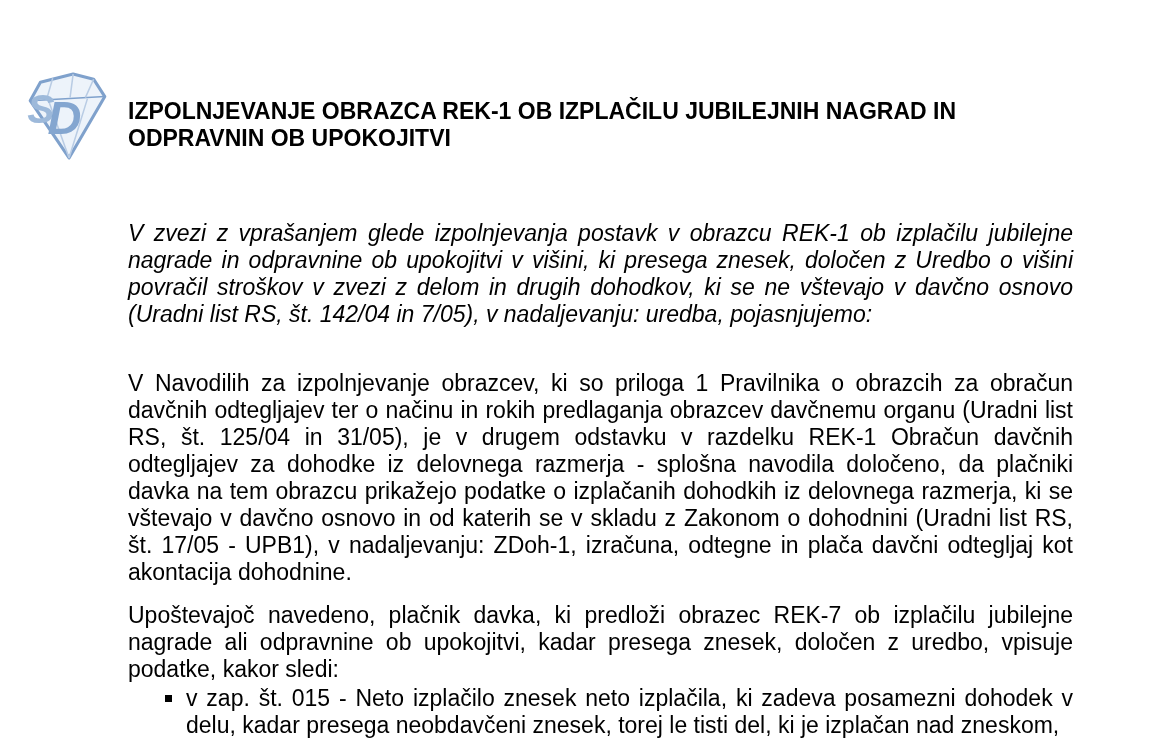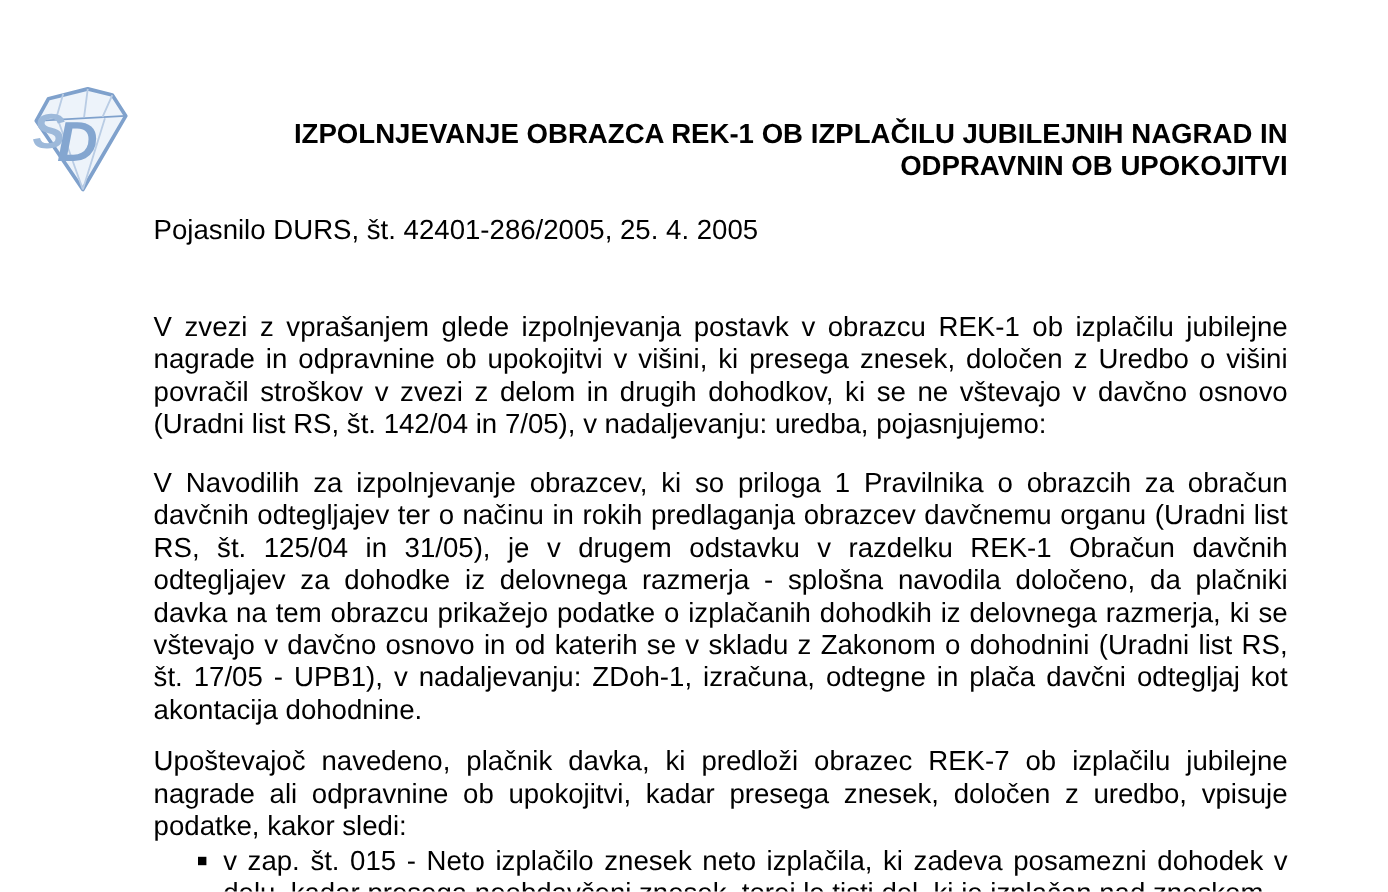--- a/index.html
+++ b/index.html
@@ -29,38 +29,39 @@
     position: absolute;
     left: 128px;
     top: 0;
     width: 945px;
   }
   .title {
     margin: 98px 0 0 0;
     font-size: 23px;
     font-weight: bold;
     line-height: 27px;
-    text-align: right;
+    text-align: left;
   }
   .subtitle {
     margin: 26px 0 0 0;
     font-size: 23px;
     line-height: 27px;
     text-align: left;
   }
   .para {
     margin: 0;
     font-size: 23px;
     line-height: 27px;
     text-align: justify;
   }
   .p-intro {
-    margin-top: 54px;
+    margin-top: 68px;
+    font-style: italic;
   }
-  .p-navodila { margin-top: 22px; }
+  .p-navodila { margin-top: 42px; }
   .p-upostevajoc { margin-top: 16px; }
   .bullets {
     margin: 2px 0 0 0;
     padding: 0;
     list-style: none;
   }
   .bullets li {
     position: relative;
     margin-left: 58px;
     font-size: 23px;
@@ -89,21 +90,20 @@
       <path d="M26,8 L20,29 M46,4 L43,27 M66,9 L58,27" fill="none" stroke-width="1.5" stroke="#b9cce4"></path>
       <path d="M22,30 L42,86 M60,28 L42,86" fill="none" stroke-width="1.5" stroke="#b9cce4"></path>
       <text x="1" y="52" font-family="Liberation Sans, sans-serif" font-weight="bold" font-style="italic" font-size="40" fill="#9db9da">S</text>
       <text x="21" y="63" font-family="Liberation Sans, sans-serif" font-weight="bold" font-style="italic" font-size="46" fill="#84a6d0">D</text>
     </svg>
   </div>
 
   <div class="content">
     <h1 class="title">IZPOLNJEVANJE OBRAZCA REK-1 OB IZPLAČILU JUBILEJNIH NAGRAD IN ODPRAVNIN OB UPOKOJITVI</h1>
 
-    <p class="subtitle">Pojasnilo DURS, št. 42401-286/2005, 25. 4. 2005</p>
 
     <p class="para p-intro">V zvezi z vprašanjem glede izpolnjevanja postavk v obrazcu REK-1 ob izplačilu jubilejne nagrade in odpravnine ob upokojitvi v višini, ki presega znesek, določen z Uredbo o višini povračil stroškov v zvezi z delom in drugih dohodkov, ki se ne vštevajo v davčno osnovo (Uradni list RS, št. 142/04 in 7/05), v nadaljevanju: uredba, pojasnjujemo:</p>
 
     <p class="para p-navodila">V Navodilih za izpolnjevanje obrazcev, ki so priloga 1 Pravilnika o obrazcih za obračun davčnih odtegljajev ter o načinu in rokih predlaganja obrazcev davčnemu organu (Uradni list RS, št. 125/04 in 31/05), je v drugem odstavku v razdelku REK-1 Obračun davčnih odtegljajev za dohodke iz delovnega razmerja - splošna navodila določeno, da plačniki davka na tem obrazcu prikažejo podatke o izplačanih dohodkih iz delovnega razmerja, ki se vštevajo v davčno osnovo in od katerih se v skladu z Zakonom o dohodnini (Uradni list RS, št. 17/05 - UPB1), v nadaljevanju: ZDoh-1, izračuna, odtegne in plača davčni odtegljaj kot akontacija dohodnine.</p>
 
     <p class="para p-upostevajoc">Upoštevajoč navedeno, plačnik davka, ki predloži obrazec REK-7 ob izplačilu jubilejne nagrade ali odpravnine ob upokojitvi, kadar presega znesek, določen z uredbo, vpisuje podatke, kakor sledi:</p>
 
     <ul class="bullets">
       <li>
         <span class="bullet-marker"></span>

